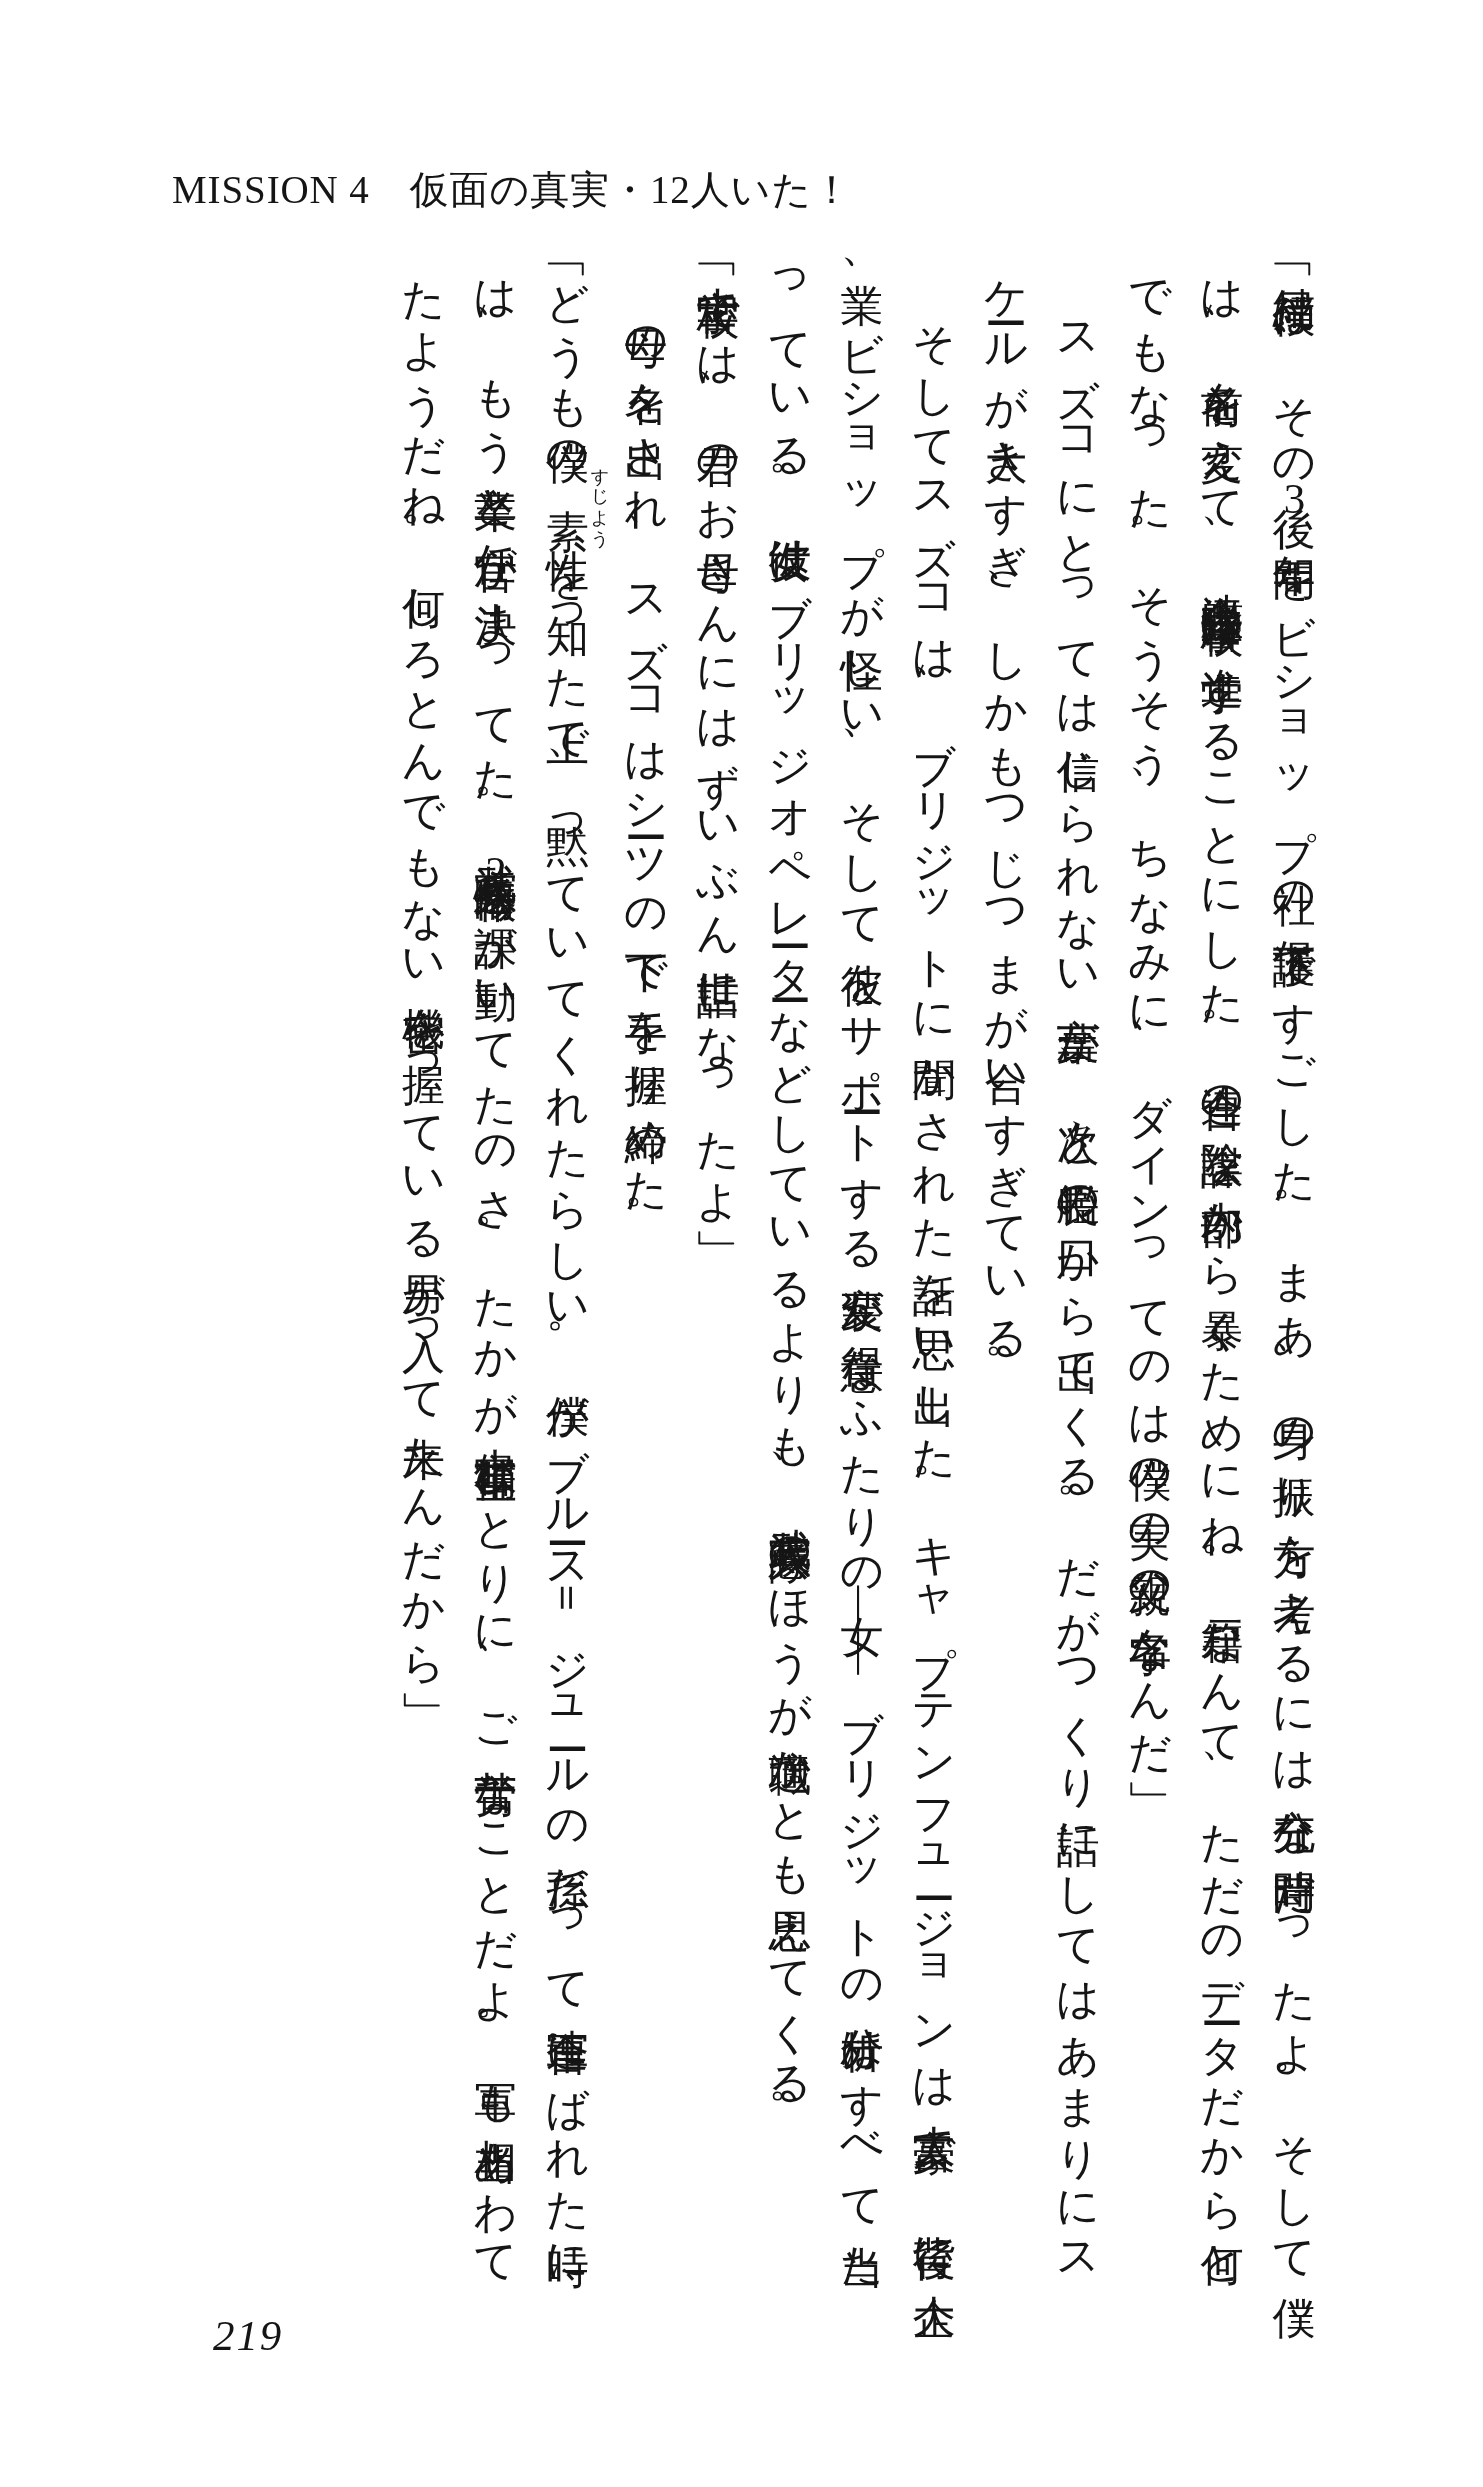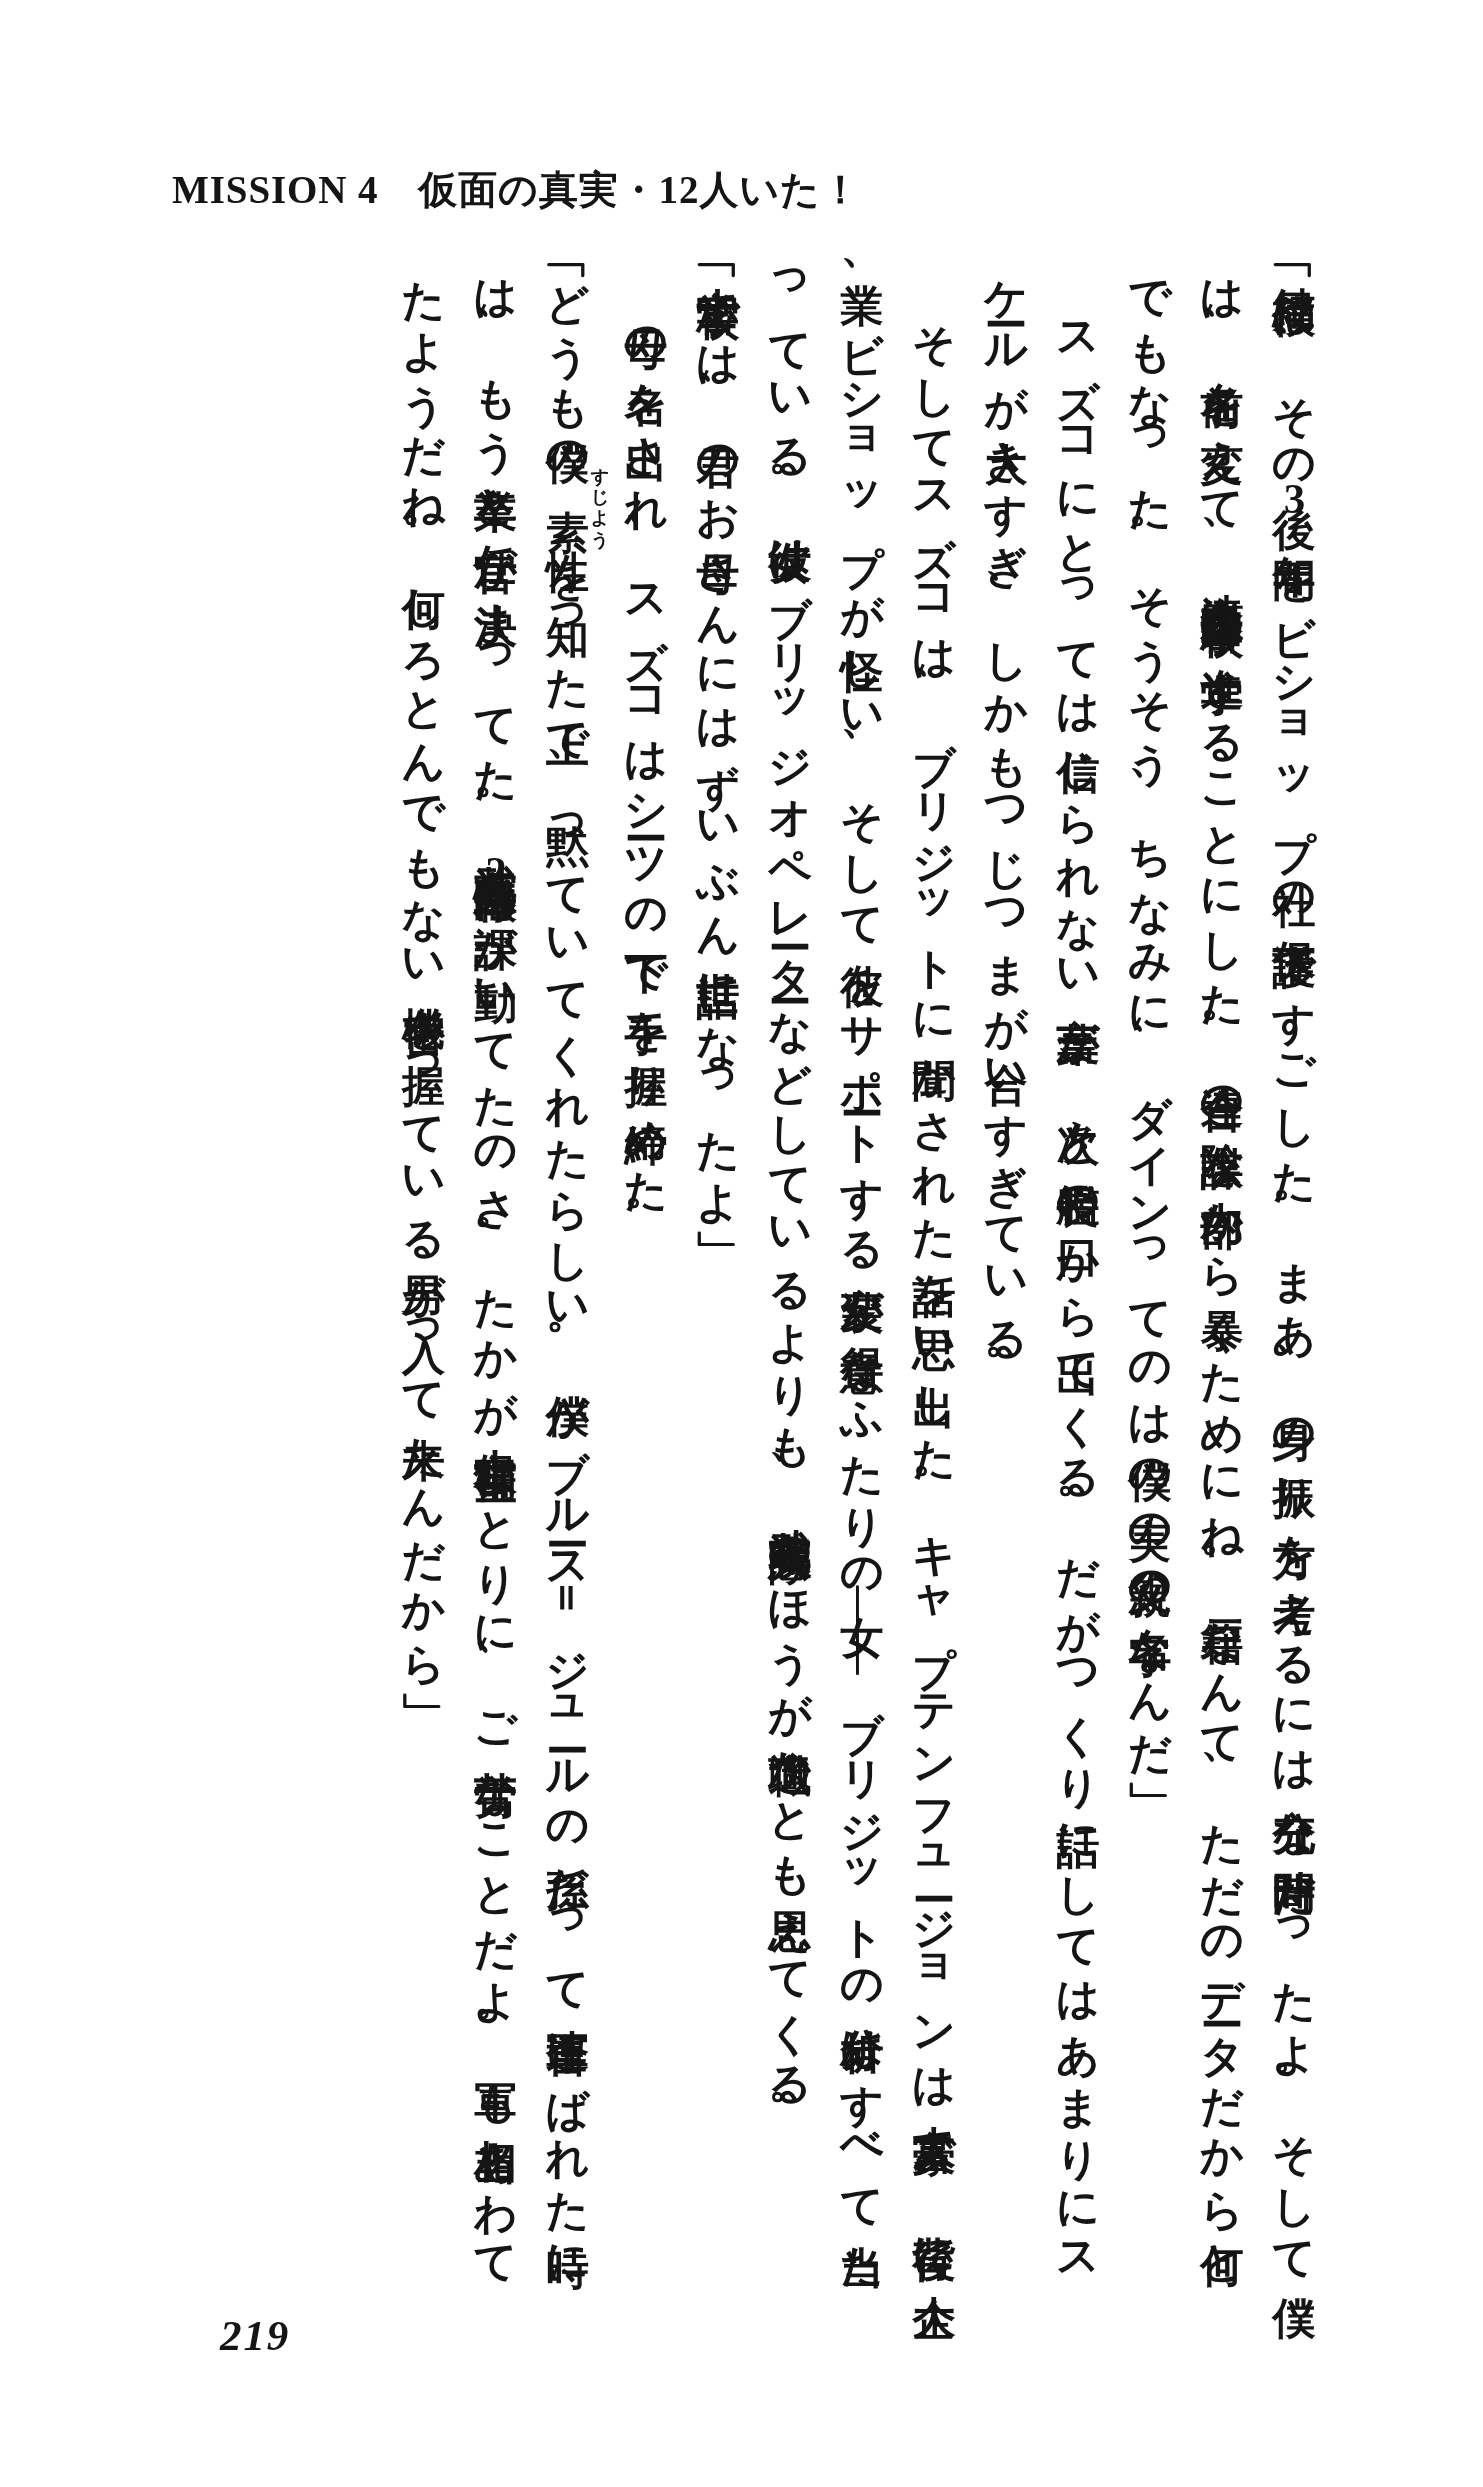--- a/index.html
+++ b/index.html
@@ -8,21 +8,20 @@
     background: #ffffff;
   }
   .page {
     position: relative;
     width: 1484px;
     height: 2487px;
     background: #ffffff;
     color: #151515;
     font-family: "Liberation Serif", "DejaVu Serif", serif;
     overflow: hidden;
-    font-weight: bold;
   }
   .running-header {
     position: absolute;
     left: 172px;
     top: 163px;
     font-size: 39px;
     letter-spacing: 0.9px;
     white-space: nowrap;
   }
   .body-text {
@@ -47,21 +46,21 @@
   .tcy {
     text-combine-upright: all;
     letter-spacing: 0;
   }
   ruby rt {
     font-size: 0.42em;
     letter-spacing: 0;
   }
   .page-number {
     position: absolute;
-    left: 220px;
+    left: 213px;
     top: 2311px;
     font-size: 43px;
     font-style: italic;
     letter-spacing: 1.9px;
   }
 </style>
 </head>
 <body>
 
 <div class="page">

